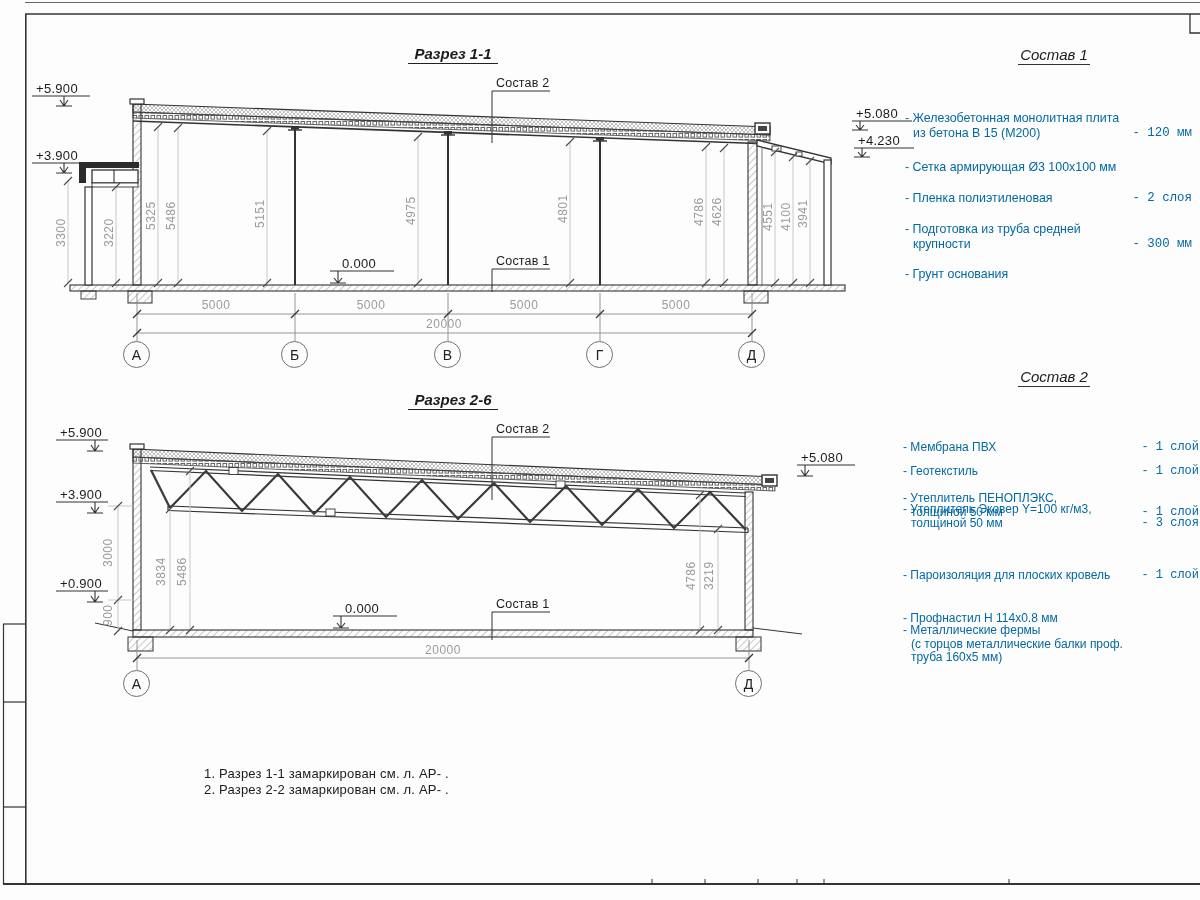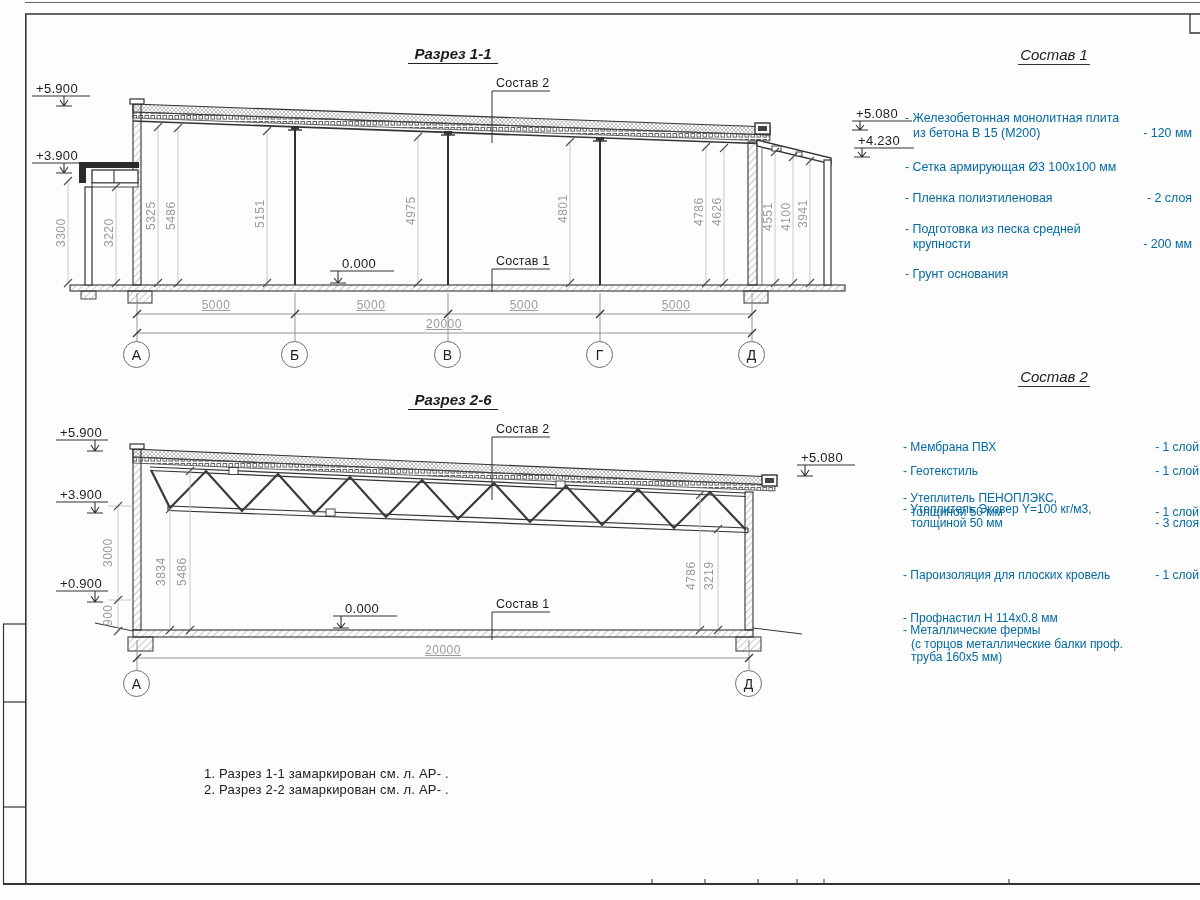--- a/index.html
+++ b/index.html
@@ -4,34 +4,34 @@
 <style>
   html,body{margin:0;padding:0;background:#e8e8e8;}
   .sheet{position:relative;width:1200px;height:900px;background:#fdfdfd;overflow:hidden;
          font-family:"Liberation Sans",sans-serif;}
   svg{position:absolute;left:0;top:0;}
   .t{position:absolute;white-space:nowrap;color:#1c1c1c;font-family:"Liberation Sans",sans-serif;}
   .lbl{font-size:12.5px;letter-spacing:.2px;}
   .elev{font-size:13px;letter-spacing:.3px;text-align:center;}
   .dim{font-size:12px;color:#9b9b9b;letter-spacing:.5px;}
   .ctr{text-align:center;}
-  .w60{width:60px;text-decoration:underline;}
+  .w60{width:60px;}
   .vdim{width:16px;height:80px;display:flex;align-items:center;justify-content:center;
         writing-mode:vertical-rl;transform:rotate(180deg);font-size:12px;color:#9b9b9b;letter-spacing:.5px;}
   .title{font-size:15px;font-style:italic;font-weight:bold;border-bottom:1.3px solid #222;
          padding-bottom:1px;text-align:center;width:90px;}
   .stitle{font-size:15px;font-style:italic;border-bottom:1px solid #333;padding-bottom:1px;
           text-align:center;width:72px;}
   .axis{border:1.2px solid #6f6f6f;border-radius:50%;width:27px;height:27px;box-sizing:border-box;
         display:flex;align-items:center;justify-content:center;font-size:14px;color:#222;}
   .item{position:absolute;color:#0369a1;}
   .s1i{left:905px;width:287px;font-size:12.4px;line-height:15px;}
   .s2i{left:903px;width:296px;font-size:12px;line-height:13.5px;}
   .item .nm{display:block;white-space:pre-line;padding-left:8px;text-indent:-8px;}
-  .item .val{position:absolute;right:0;bottom:0;}
+  .item .val{position:absolute;right:0;bottom:0;font-family:Liberation Mono, monospace;}
   .note{font-size:13px;letter-spacing:.2px;}
 </style>
 </head>
 <body>
 
 <div class="sheet">
 
 <svg width="1200" height="900" viewBox="0 0 1200 900">
   <defs>
     <pattern id="wh" patternUnits="userSpaceOnUse" width="5" height="5" patternTransform="rotate(45)">
@@ -278,23 +278,23 @@
   </div>
   <div class="item s1i" style="top:160px;">
     <span class="nm">- Сетка армирующая Ø3 100х100 мм</span>
     <span class="val"></span>
   </div>
   <div class="item s1i" style="top:191px;">
     <span class="nm">- Пленка полиэтиленовая</span>
     <span class="val">-  2 слоя</span>
   </div>
   <div class="item s1i" style="top:222px;">
-    <span class="nm">- Подготовка из песка средней
+    <span class="nm">- Подготовка из труба средней
 крупности</span>
-    <span class="val">- 200 мм</span>
+    <span class="val">- 300 мм</span>
   </div>
   <div class="item s1i" style="top:267px;">
     <span class="nm">- Грунт основания</span>
     <span class="val"></span>
   </div>
 </div>
 
 <div>
   <span class="t stitle" style="left:1018px;top:368px;">Состав 2</span>
   <div class="item s2i" style="top:441px;">

